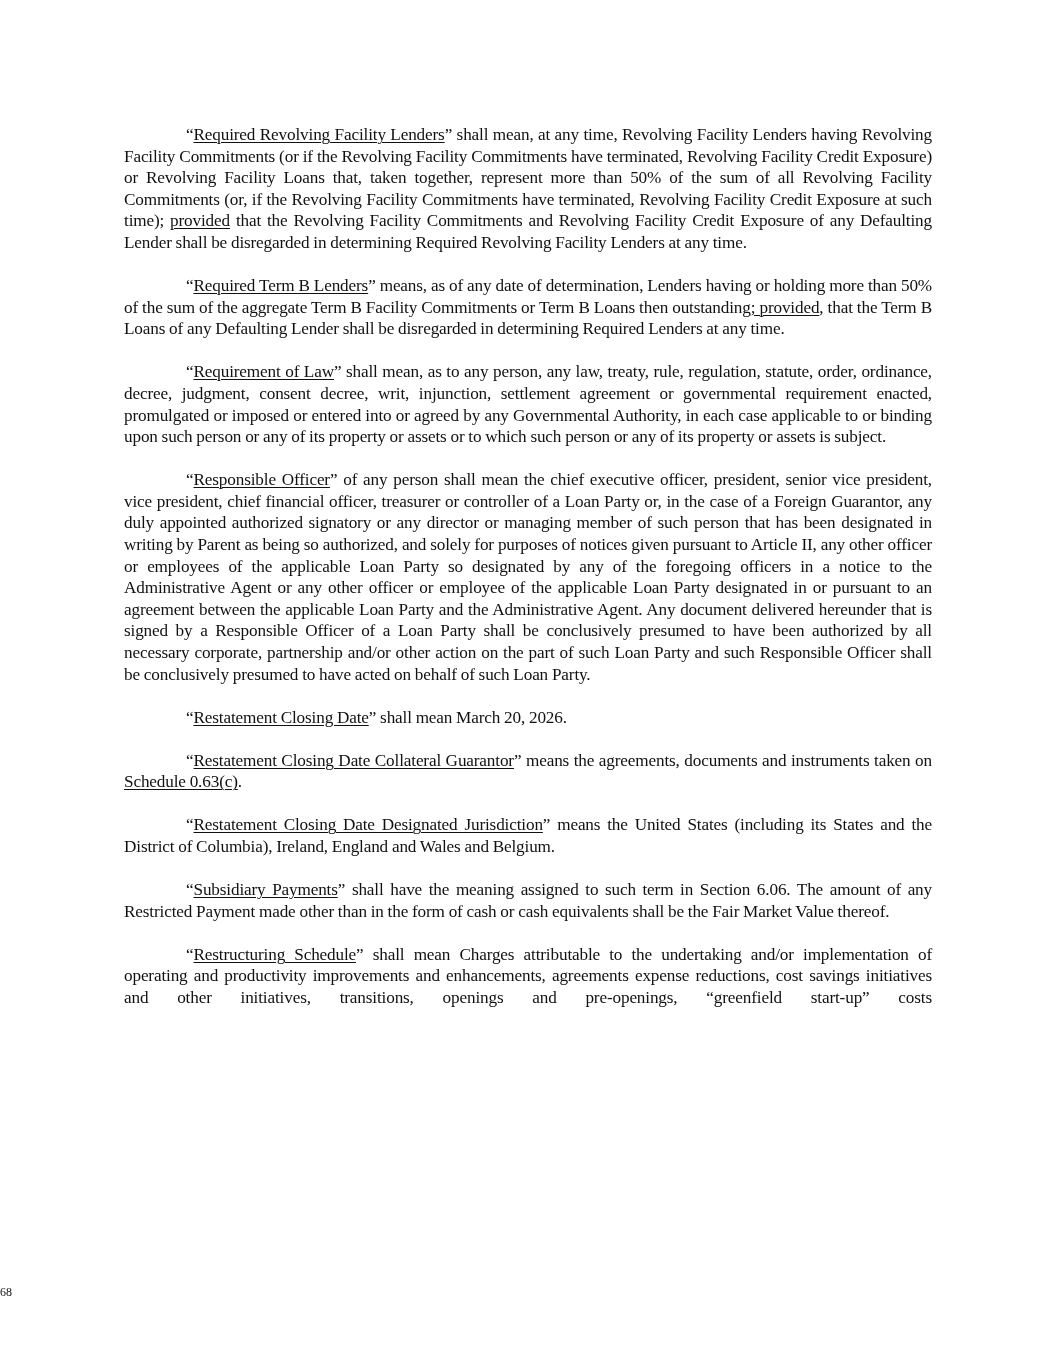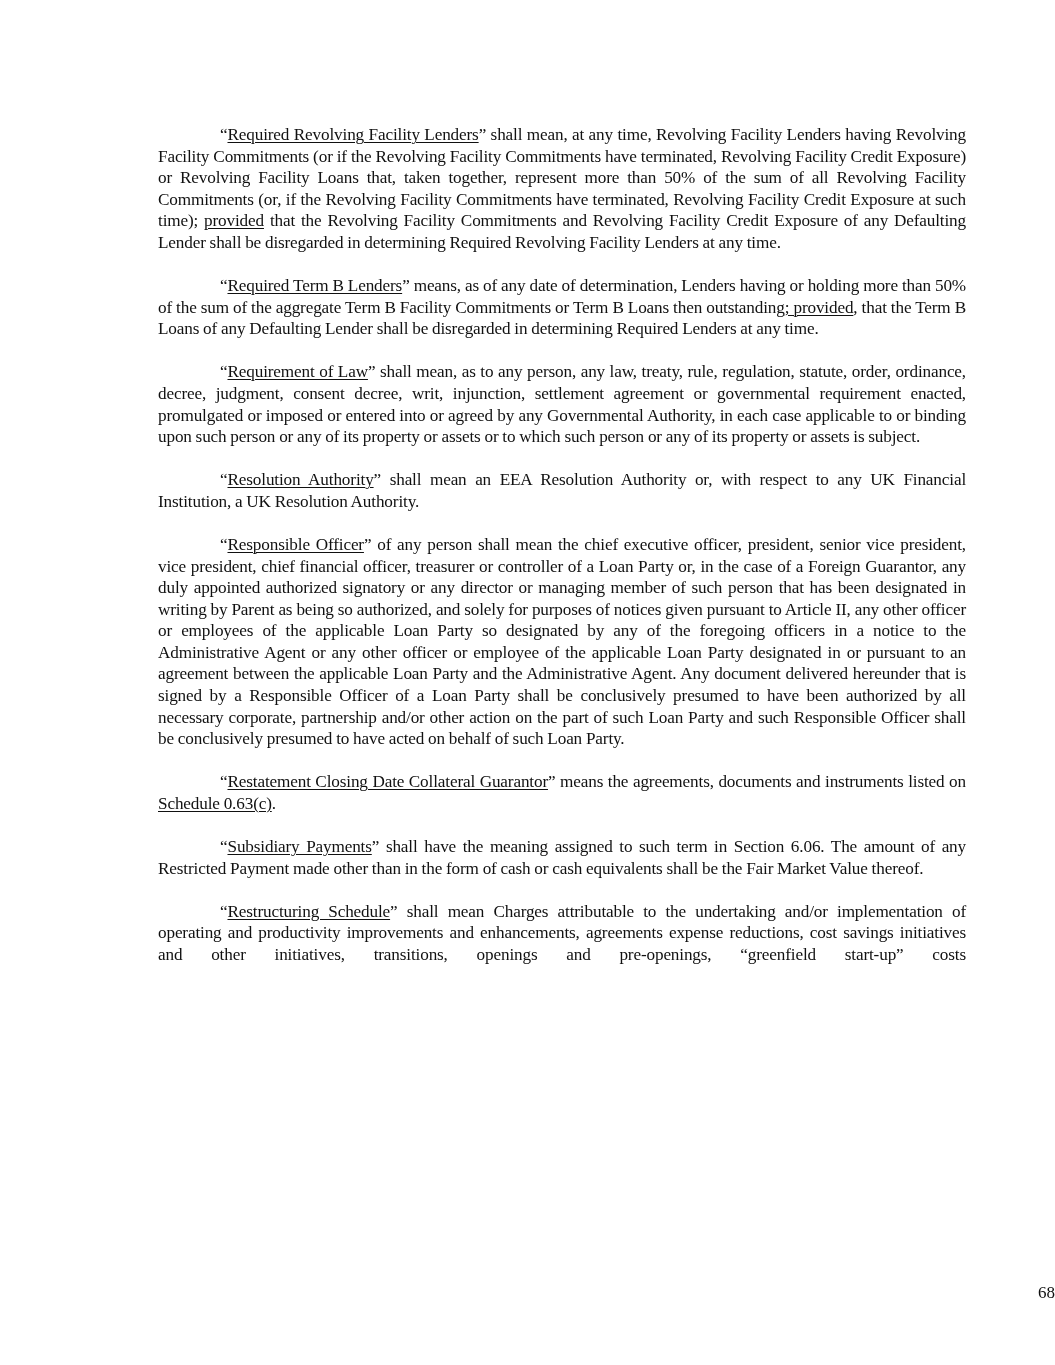--- a/index.html
+++ b/index.html
@@ -13,21 +13,20 @@
       position: relative;
       overflow: hidden;
       font-family: "Liberation Serif", "DejaVu Serif", serif;
       color: #111111;
     }
     .page-body {
       position: absolute;
       left: 124px;
       top: 124px;
       width: 808px;
-      margin-left: 34px;
     }
     .para {
       margin: 0 0 21.5px 0;
       font-size: 17.2px;
       line-height: 21.6px;
       text-align: justify;
       text-indent: 62px;
       letter-spacing: -0.15px;
       word-spacing: -0.3px;
     }
@@ -37,32 +36,33 @@
     .u {
       text-decoration: underline;
       text-decoration-thickness: 1px;
       text-underline-offset: 2px;
     }
     .page-number {
       position: absolute;
       left: 0;
       width: 1055px;
       top: 1282px;
-      text-align: right;
-      font-size: 17px;
+      text-align: left;
+      font-size: 12px;
       line-height: 21.6px;
     }
   </style>
 </head>
 <body>
 
 <div class="page-body">
   <p class="para"><span>“</span><span class="u">Required Revolving Facility Lenders</span><span>” shall mean, at any time, Revolving Facility Lenders having Revolving Facility Commitments (or if the Revolving Facility Commitments have terminated, Revolving Facility Credit Exposure) or Revolving Facility Loans that, taken together, represent more than 50% of the sum of all Revolving Facility Commitments (or, if the Revolving Facility Commitments have terminated, Revolving Facility Credit Exposure at such time); </span><span class="u">provided</span><span> that the Revolving Facility Commitments and Revolving Facility Credit Exposure of any Defaulting Lender shall be disregarded in determining Required Revolving Facility Lenders at any time.</span></p>
   <p class="para"><span>“</span><span class="u">Required Term B Lenders</span><span>” means, as of any date of determination, Lenders having or holding more than 50% of the sum of the aggregate Term B Facility Commitments or Term B Loans then outstanding</span><span class="u">; provided</span><span>, that the Term B Loans of any Defaulting Lender shall be disregarded in determining Required Lenders at any time.</span></p>
   <p class="para"><span>“</span><span class="u">Requirement of Law</span><span>” shall mean, as to any person, any law, treaty, rule, regulation, statute, order, ordinance, decree, judgment, consent decree, writ, injunction, settlement agreement or governmental requirement enacted, promulgated or imposed or entered into or agreed by any Governmental Authority, in each case applicable to or binding upon such person or any of its property or assets or to which such person or any of its property or assets is subject.</span></p>
-  <p class="para"><span>“</span><span class="u">Resolution Authority</span><span>” shall mean an EEA Resolution Authority or, with respect to any UK Financial Institution, a UK Resolution Authority.</span></p>
   <p class="para"><span>“</span><span class="u">Responsible Officer</span><span>” of any person shall mean the chief executive officer, president, senior vice president, vice president, chief financial officer, treasurer or controller of a Loan Party or, in the case of a Foreign Guarantor, any duly appointed authorized signatory or any director or managing member of such person that has been designated in writing by Parent as being so authorized, and solely for purposes of notices given pursuant to Article II, any other officer or employees of the applicable Loan Party so designated by any of the foregoing officers in a notice to the Administrative Agent or any other officer or employee of the applicable Loan Party designated in or pursuant to an agreement between the applicable Loan Party and the Administrative Agent. Any document delivered hereunder that is signed by a Responsible Officer of a Loan Party shall be conclusively presumed to have been authorized by all necessary corporate, partnership and/or other action on the part of such Loan Party and such Responsible Officer shall be conclusively presumed to have acted on behalf of such Loan Party.</span></p>
-  <p class="para"><span>“</span><span class="u">Restatement Closing Date Collateral Guarantor</span><span>” means the agreements, documents and instruments listed on </span><span class="u">Schedule 0.63(c)</span><span>.</span></p>
+  <p class="para"><span>“</span><span class="u">Restatement Closing Date</span><span>” shall mean March 20, 2026.</span></p>
+  <p class="para"><span>“</span><span class="u">Restatement Closing Date Collateral Guarantor</span><span>” means the agreements, documents and instruments taken on </span><span class="u">Schedule 0.63(c)</span><span>.</span></p>
+  <p class="para"><span>“</span><span class="u">Restatement Closing Date Designated Jurisdiction</span><span>” means the United States (including its States and the District of Columbia), Ireland, England and Wales and Belgium.</span></p>
   <p class="para"><span>“</span><span class="u">Subsidiary Payments</span><span>” shall have the meaning assigned to such term in Section 6.06. The amount of any Restricted Payment made other than in the form of cash or cash equivalents shall be the Fair Market Value thereof.</span></p>
   <p class="para last-line-justified"><span>“</span><span class="u">Restructuring Schedule</span><span>” shall mean Charges attributable to the undertaking and/or implementation of operating and productivity improvements and enhancements, agreements expense reductions, cost savings initiatives and other initiatives, transitions, openings and pre-openings, “greenfield start-up” costs</span></p>
 </div>
 
 <div class="page-number">68</div>
 
 </body></html>

